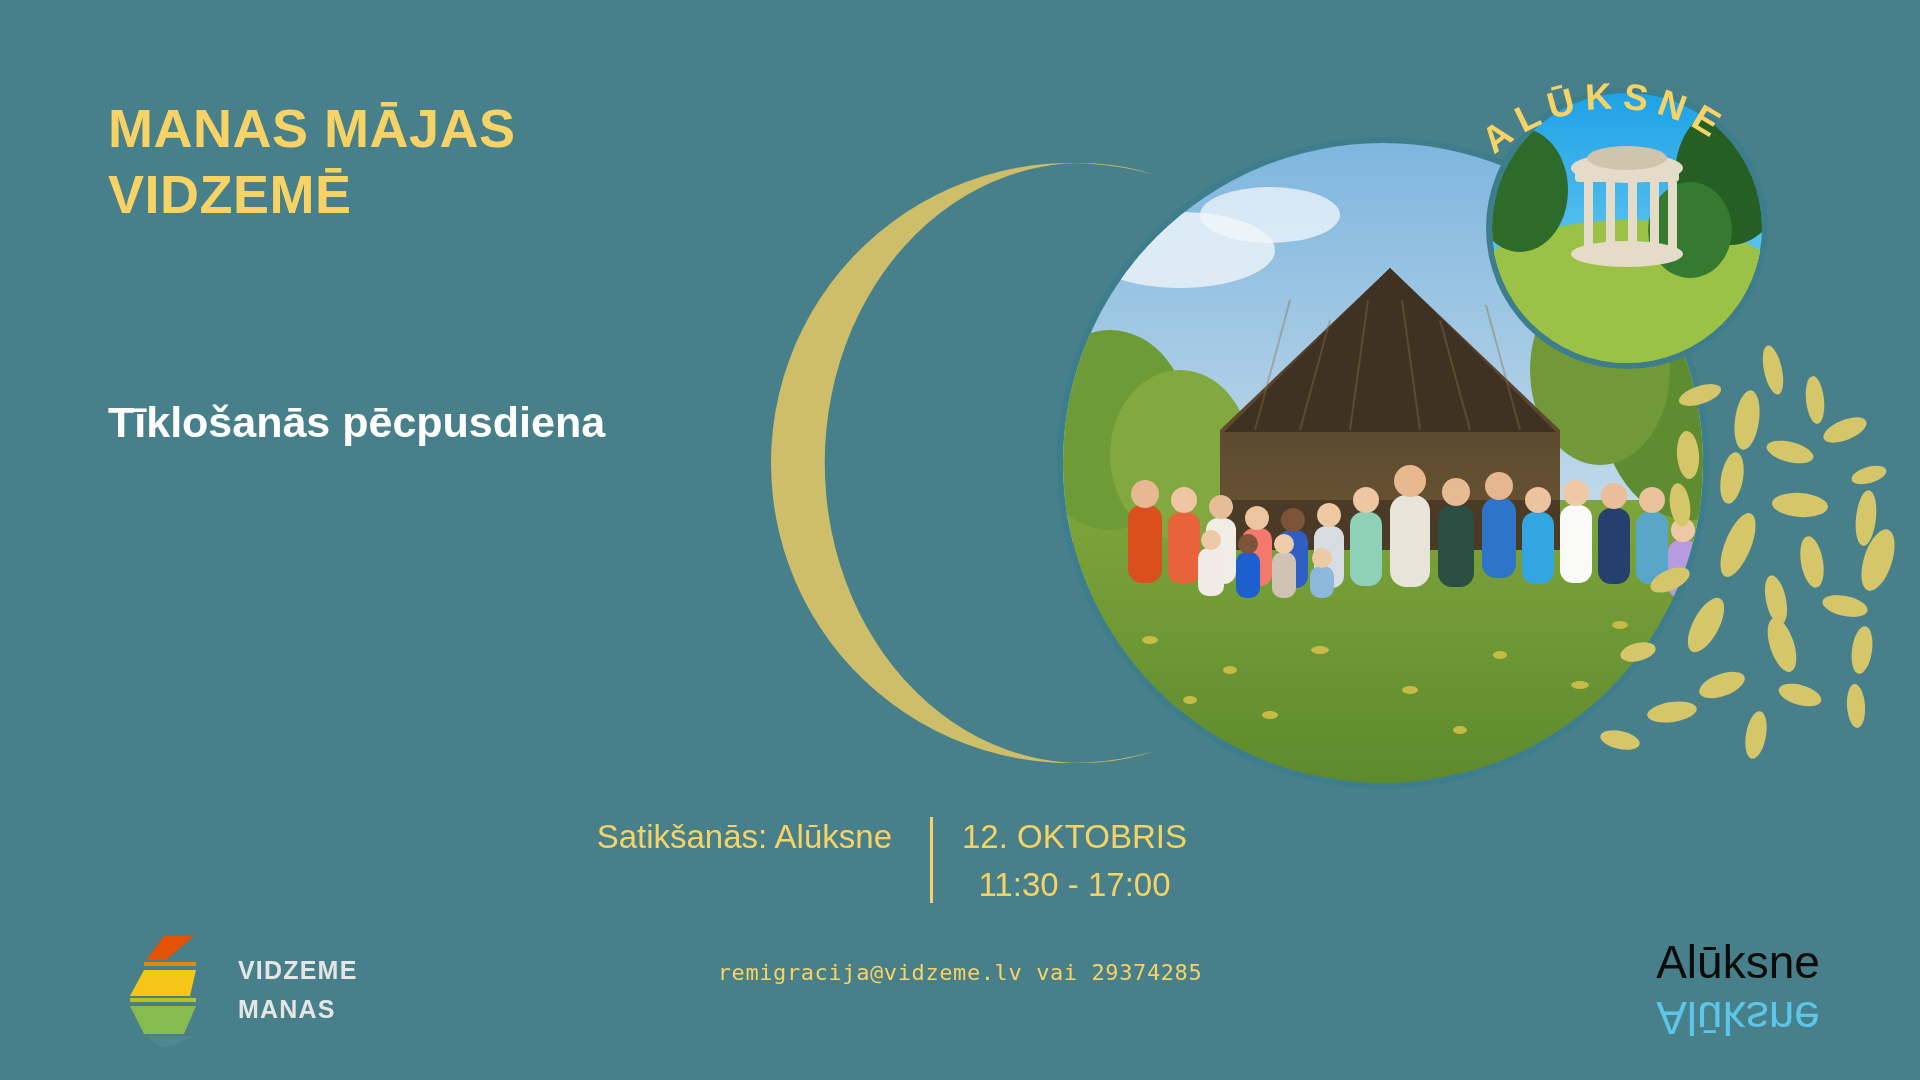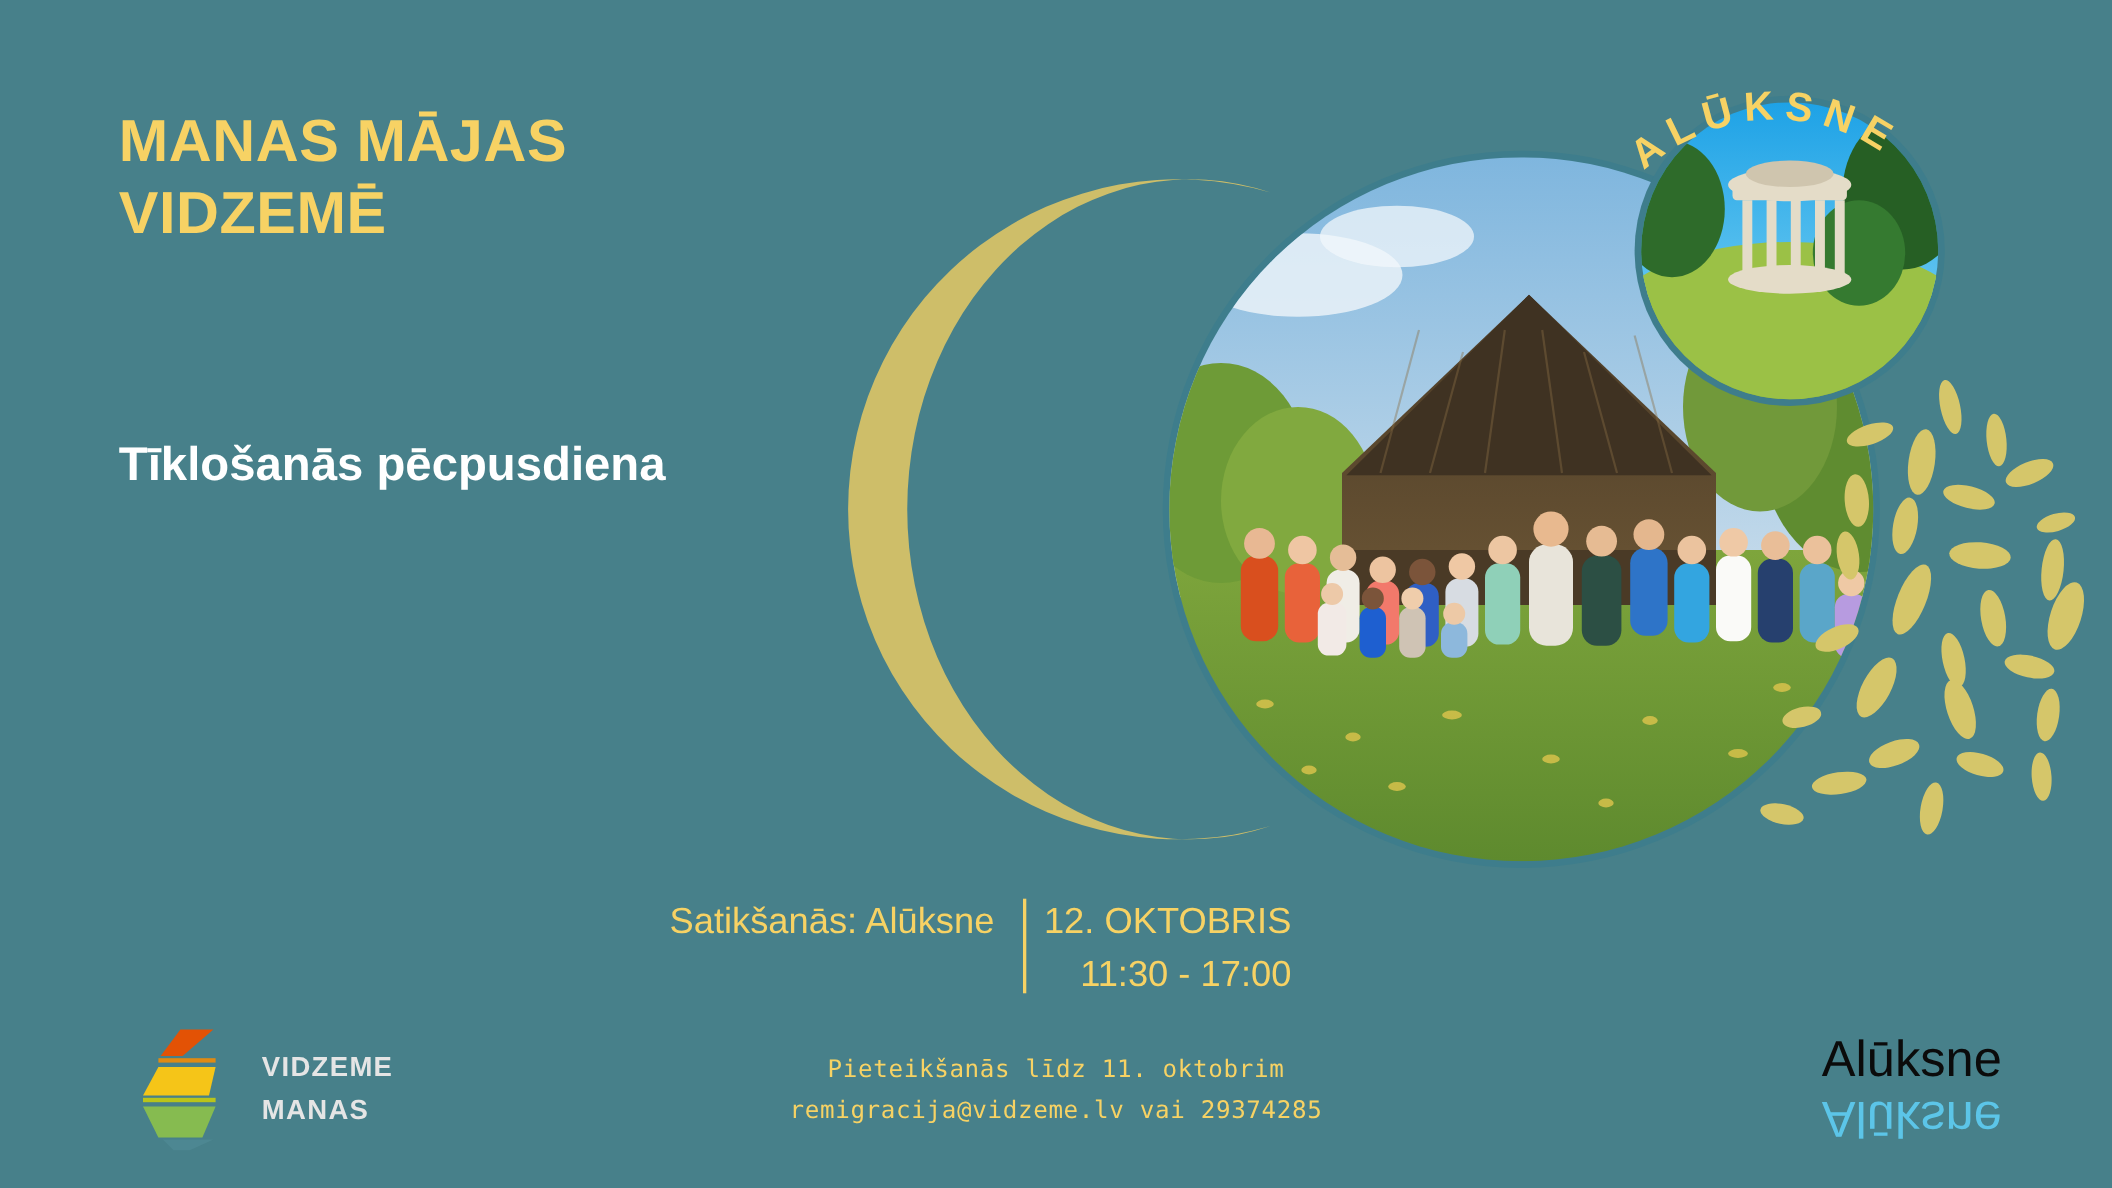--- a/index.html
+++ b/index.html
@@ -47,22 +47,22 @@
   
   .details {
     position:absolute;
     left:560px; top:813px;
     width:800px;
     display:flex;
     align-items:flex-start;
     color:#F7D264;
   }
   .det-col { font-size:33px; line-height:1.46; white-space:nowrap; }
-  .det-col.left { text-align:right; width:370px; padding-right:26px; }
-  .det-col.right { text-align:right; padding-left:16px; }
+  .det-col.left { text-align:right; width:370px; padding-right:38px; }
+  .det-col.right { text-align:center; padding-left:29px; }
   .det-line { display:block; }
   .det-divider {
     width:3px;
     height:86px;
     background:#F7D264;
     flex:0 0 auto;
     margin-top:4px;
   }
 
   
@@ -344,21 +344,20 @@
       <span class="det-line">Satikšanās: Alūksne</span>
     </div>
     <div class="det-divider"></div>
     <div class="det-col right">
       <span class="det-line">12. OKTOBRIS</span>
       <span class="det-line">11:30 - 17:00</span>
     </div>
   </div>
 
   <div class="register">
-    <span class="reg-line">Pieteikšanās līdz 11. oktobrim</span>
     <span class="reg-line">remigracija@vidzeme.lv vai 29374285</span>
   </div>
 
   <div class="vidzeme-logo">
     <svg class="vidzeme-mark" viewBox="0 0 92 112" aria-hidden="true">
       <polygon points="36,2 66,2 38,26 18,26" fill="#E35205"></polygon>
       <rect x="16" y="28" width="52" height="4" fill="#E08A12"></rect>
       <polygon points="16,36 68,36 62,62 2,62" fill="#F5C518"></polygon>
       <rect x="2" y="64" width="66" height="4" fill="#B9C41B"></rect>
       <polygon points="2,72 68,72 56,100 16,100" fill="#8CC04B" opacity="0.92"></polygon>

